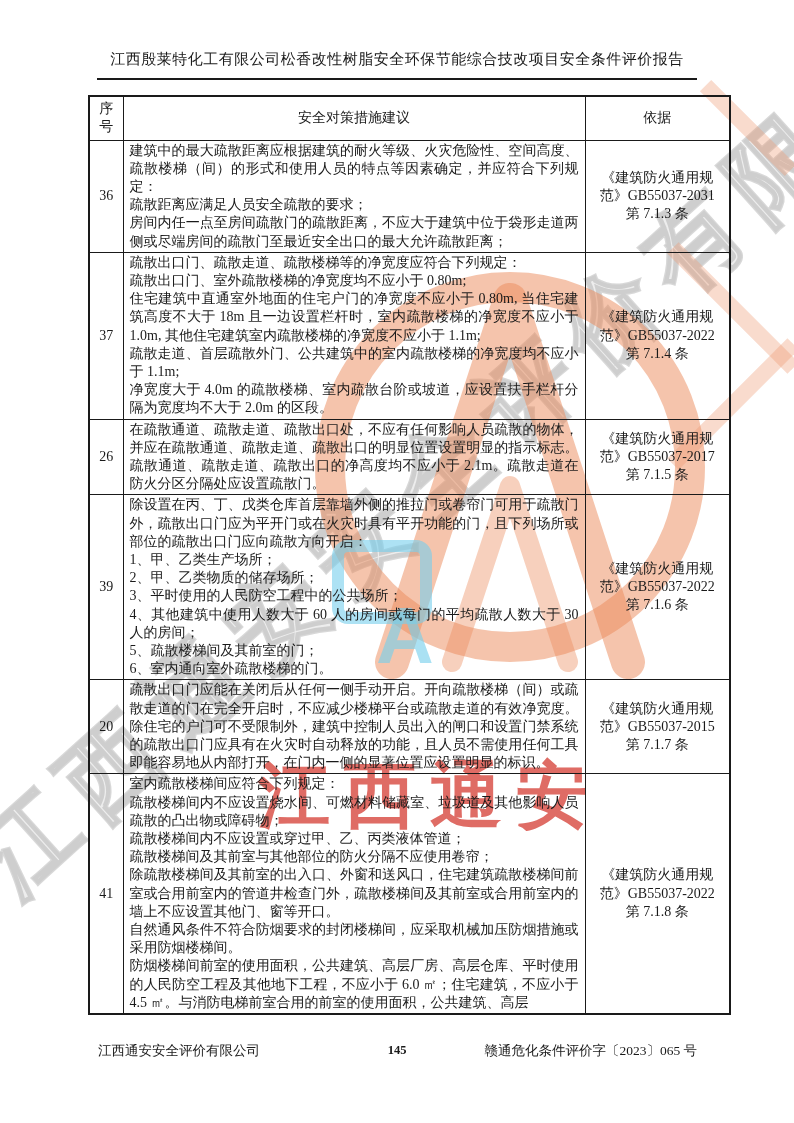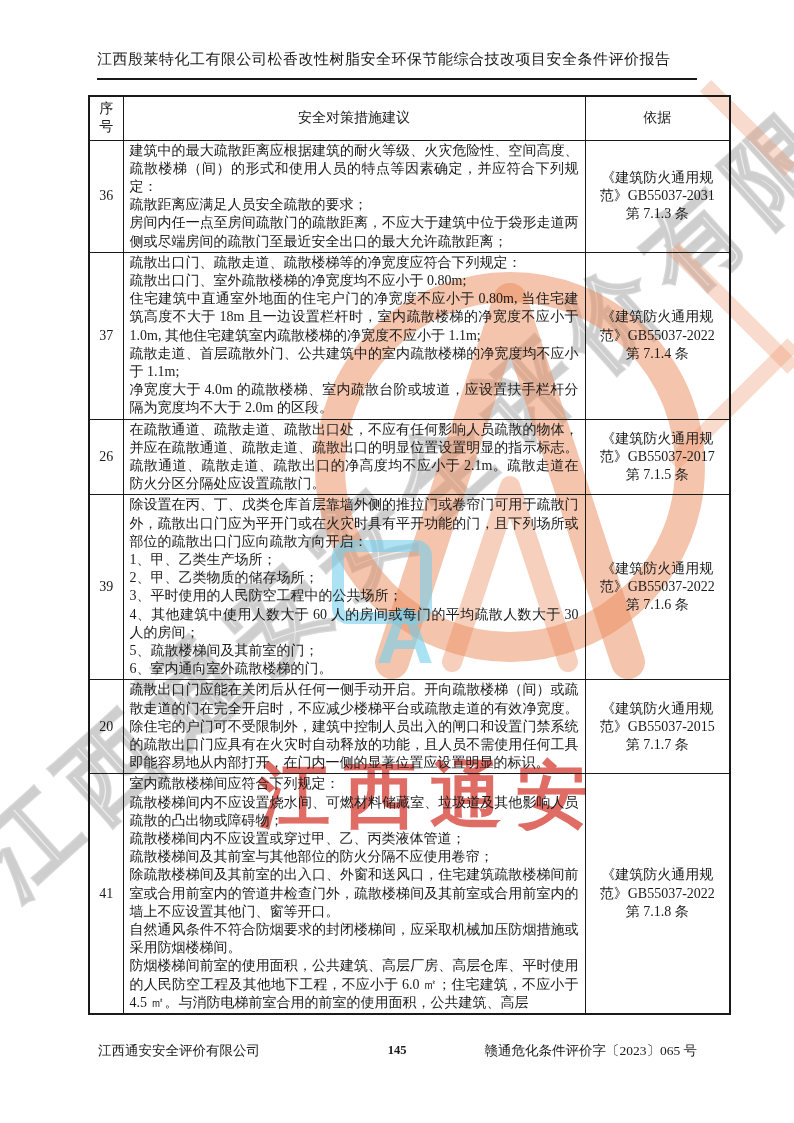--- a/index.html
+++ b/index.html
@@ -45,21 +45,21 @@
     color:rgba(214,66,58,0.78);white-space:nowrap;
   }
   .wm-bar{position:absolute;width:170px;height:16px;background:rgba(238,152,112,0.35);}
   .wm-bar1{left:648px;top:300px;transform:rotate(45deg);}
   .wm-bar2{left:648px;top:396px;transform:rotate(-45deg);}
   .wm-bar3{left:688px;top:120px;transform:rotate(45deg);width:120px;}
   
   .content{position:relative;z-index:1;}
   .doc-header{
     position:absolute;left:97px;top:50px;width:600px;
-    font-size:15px;letter-spacing:0.5px;
+    text-align:center;font-size:15px;letter-spacing:0.5px;
     padding-bottom:9px;border-bottom:2px solid #1a1a1a;
   }
   table.main{
     position:absolute;left:88px;top:95px;width:641px;
     border-collapse:collapse;table-layout:fixed;
     font-size:14px;line-height:18.2px;
   }
   table.main td,table.main th{
     border:1.5px solid #1a1a1a;
     padding:1px 6px;

